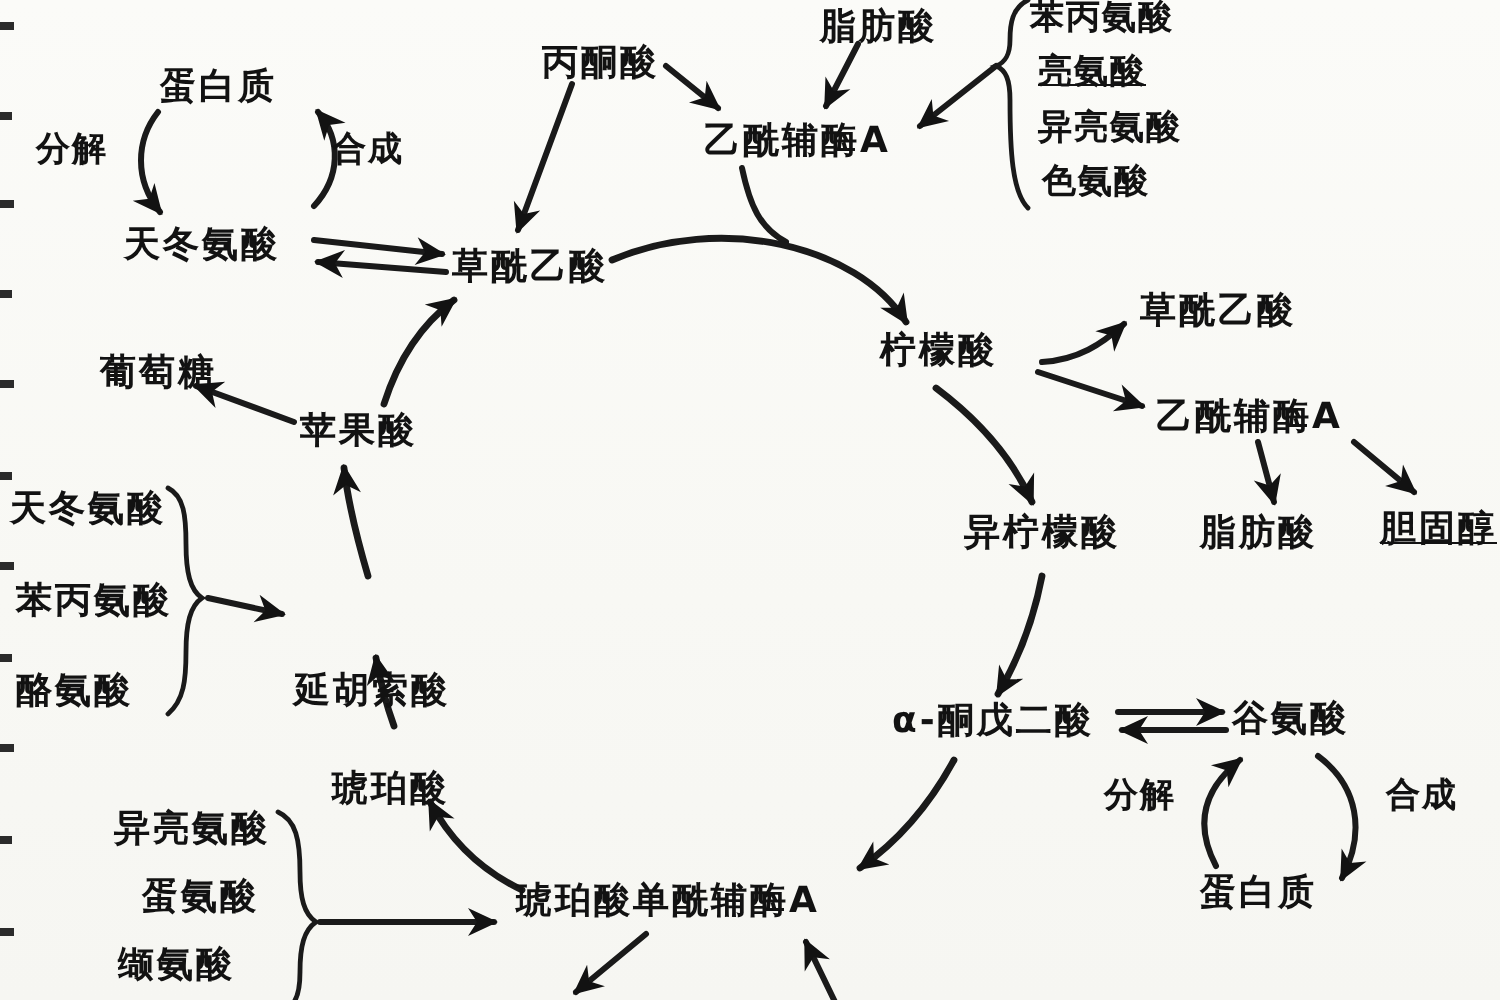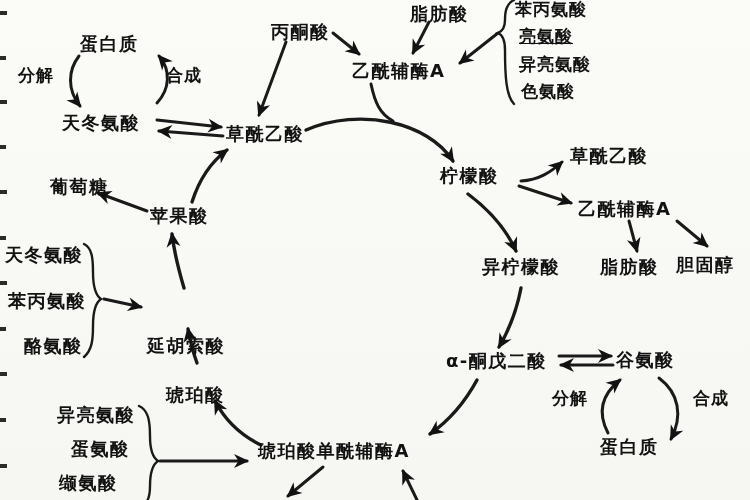--- a/index.html
+++ b/index.html
@@ -25,32 +25,32 @@
   #n-fat-top{left:410px;top:4px;}
   #n-acoa-top{left:352px;top:61px;}
   #n-phe-tr{left:515px;top:0px;}
   #n-leu-tr{left:519px;top:27px;text-decoration:underline;}
   #n-ile-tr{left:519px;top:55px;}
   #n-trp-tr{left:521px;top:84px;font-family:Liberation Mono, monospace;}
   #n-citrate{left:440px;top:166px;}
   #n-oaa-right{left:570px;top:146px;}
   #n-acoa-right{left:578px;top:199px;}
   #n-fat-right{left:600px;top:257px;}
-  #n-cholesterol{left:676px;top:255px;}
+  #n-cholesterol{left:690px;top:255px;text-decoration:underline;}
   #n-isocitrate{left:482px;top:257px;}
   #n-akg{left:446px;top:351px;}
   #n-glutamate{left:616px;top:350px;}
   #n-decompose-right{left:552px;top:389px;}
   #n-synthesis-right{left:693px;top:389px;}
   #n-protein-right{left:600px;top:437px;}
   #n-glucose{left:26px;top:177px;margin-left:24px;}
   #n-malate{left:150px;top:206px;}
   #n-asp-left{left:5px;top:245px;}
   #n-phe-left{left:8px;top:291px;}
-  #n-tyr-left{left:24px;top:336px;}
+  #n-tyr-left{left:8px;top:336px;}
   #n-fumarate{left:147px;top:292px;margin-top:44px;}
   #n-succinate{left:166px;top:385px;}
   #n-ile-bl{left:57px;top:405px;}
   #n-met-bl{left:71px;top:439px;}
   #n-val-bl{left:59px;top:473px;}
   #n-succinyl-coa{left:258px;top:441px;}
 </style>
 </head>
 <body>
 

